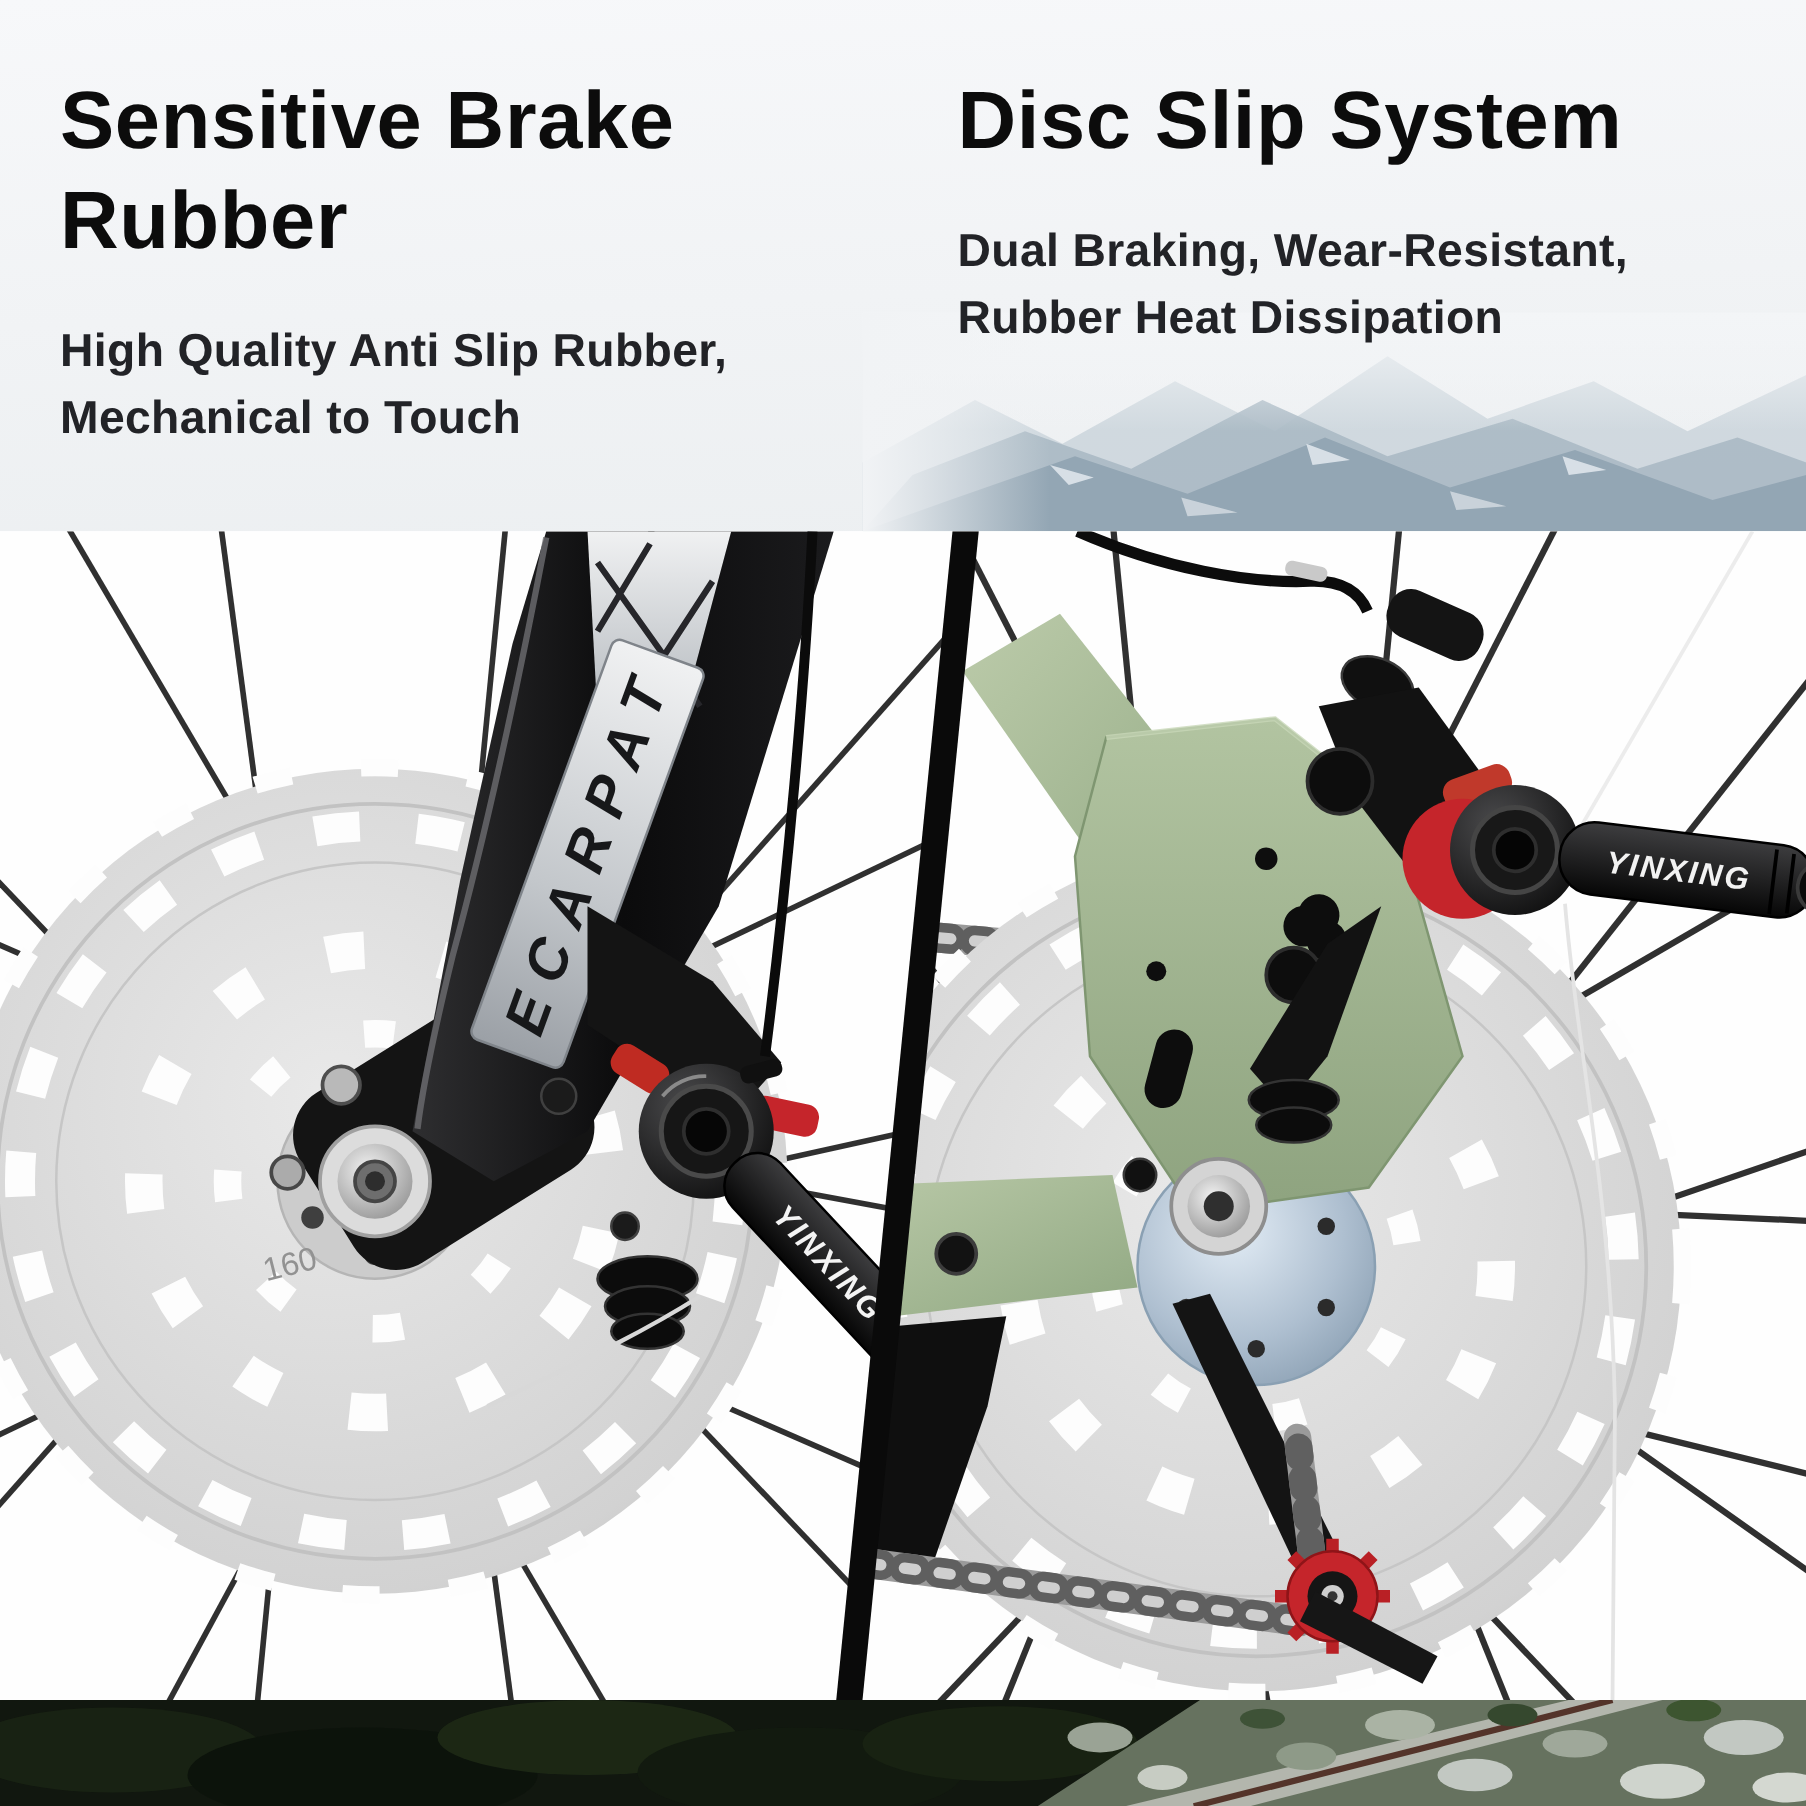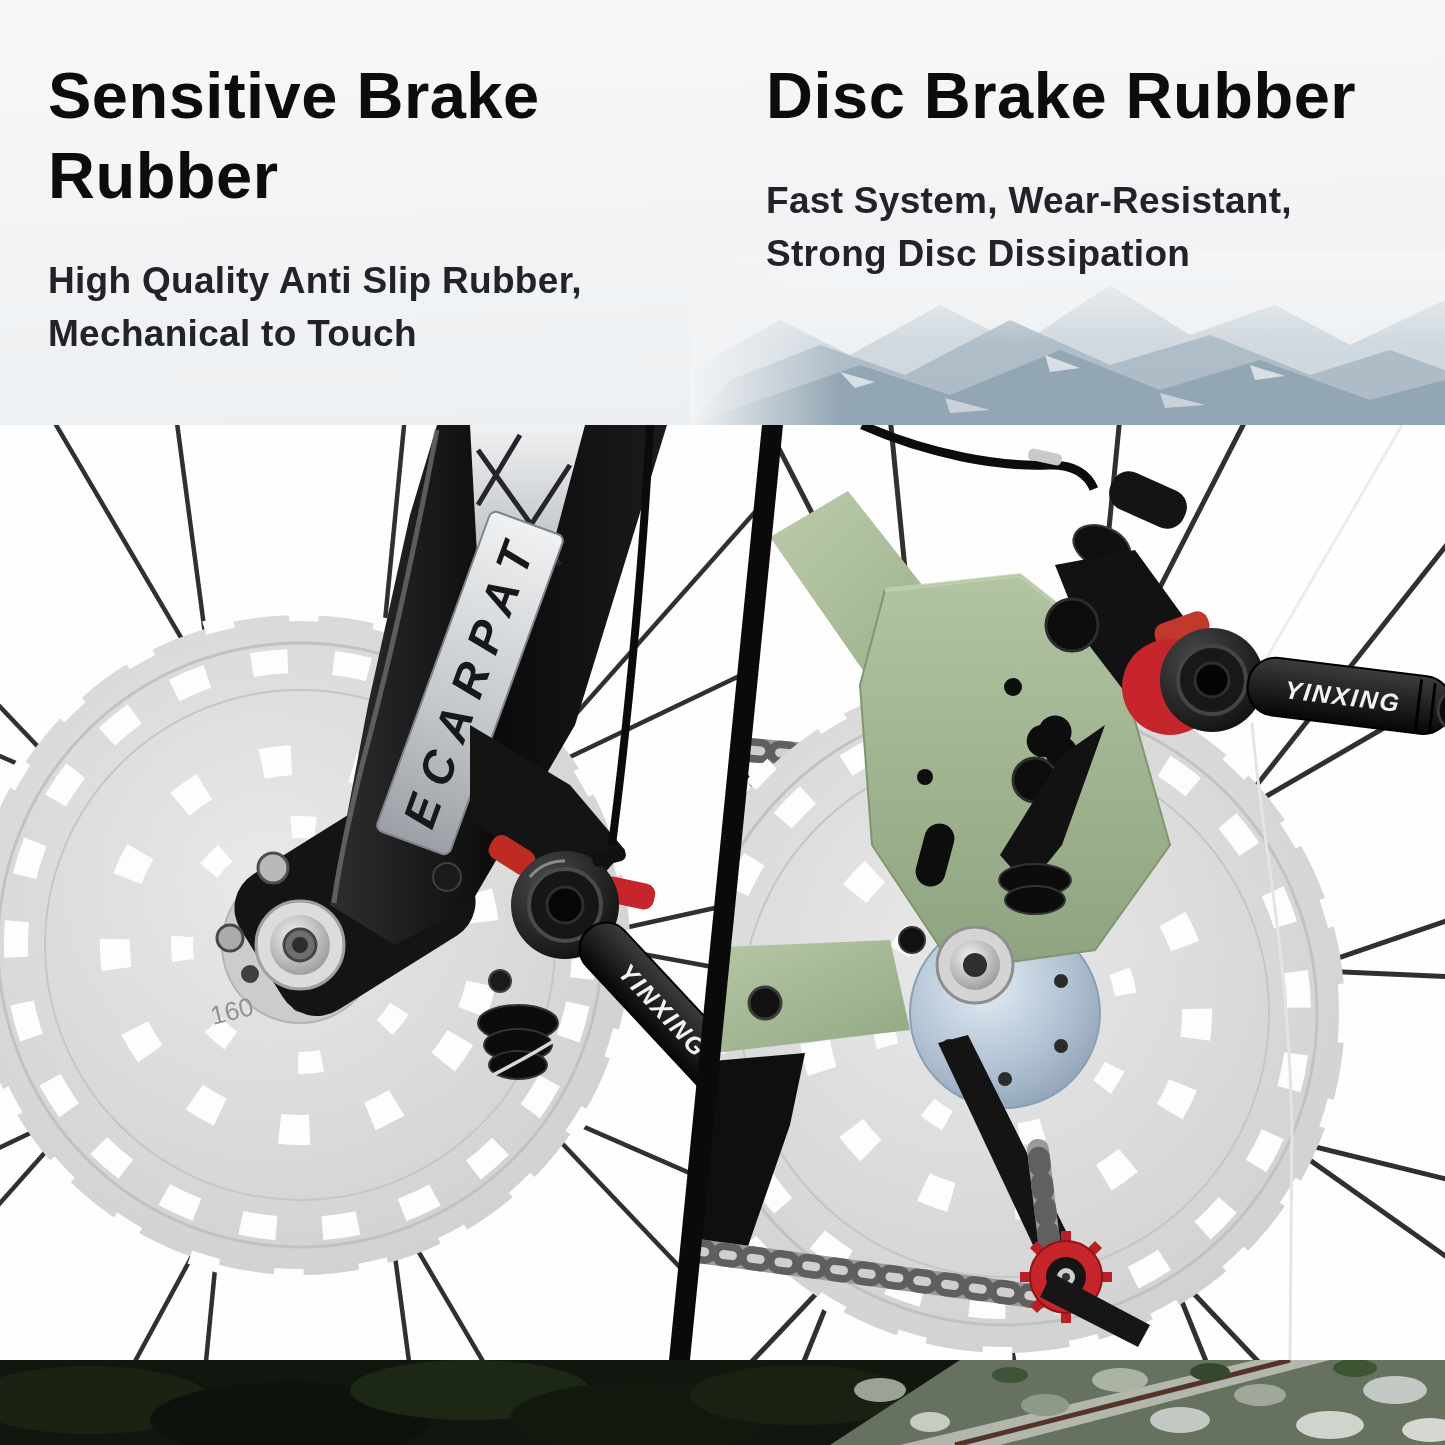--- a/index.html
+++ b/index.html
@@ -53,25 +53,25 @@
         <div>Rubber</div>
       </div>
       <div class="s">
         <div>High Quality Anti Slip Rubber,</div>
         <div>Mechanical to Touch</div>
       </div>
     </div>
 
     <div class="headline hl-right">
       <div class="t">
-        <div>Disc Brake Rubber</div>
+        <div>Disc Slip System</div>
       </div>
       <div class="s">
-        <div>Fast System, Wear-Resistant,</div>
-        <div>Strong Disc Dissipation</div>
+        <div>Dual Braking, Wear-Resistant,</div>
+        <div>Rubber Heat Dissipation</div>
       </div>
     </div>
   </div>
 
   <div class="photo-band">
   <svg width="1445" height="935" viewBox="0 0 1445 935">
     <defs>
       <clipPath id="clipL">
             <polygon points="0,0 772,0 676,935 0,935"></polygon>
           </clipPath>

